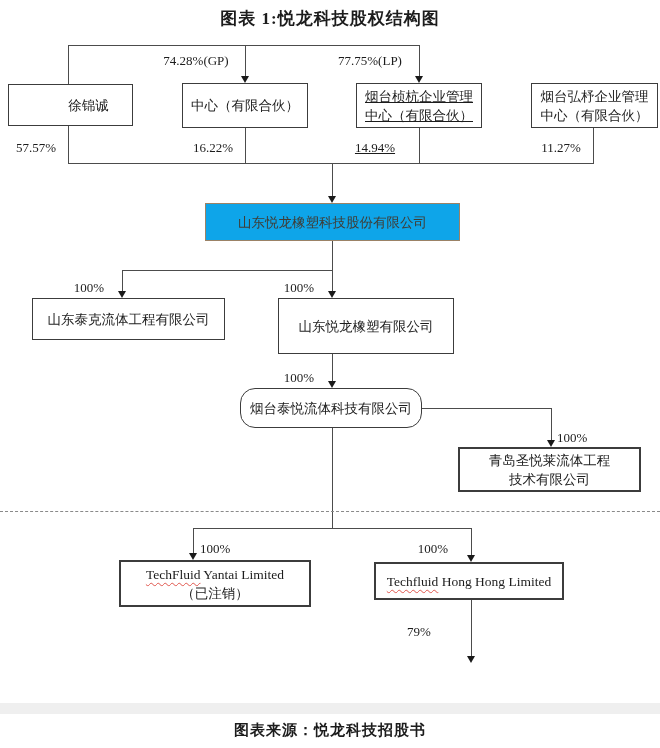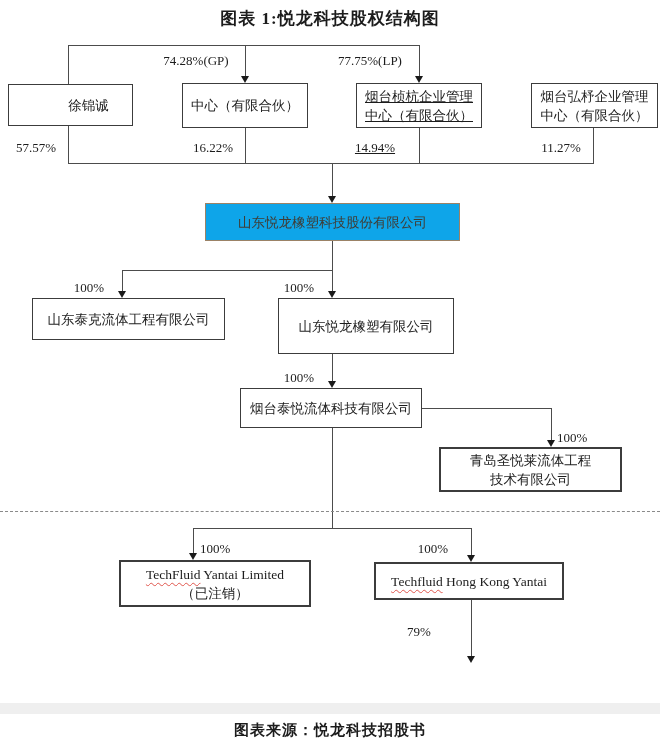--- a/index.html
+++ b/index.html
@@ -108,32 +108,32 @@
     <span class="bl">山东悦龙橡塑科技股份有限公司</span>
   </div>
 
   <div class="box" style="left:32px;top:298px;width:193px;height:42px;">
     <span class="bl">山东泰克流体工程有限公司</span>
   </div>
   <div class="box" style="left:242px;top:298px;width:176px;height:56px;margin-left:36px;">
     <span class="bl">山东悦龙橡塑有限公司</span>
   </div>
 
-  <div class="box" style="left:240px;top:388px;width:182px;height:40px;">
+  <div class="box" style="left:240px;top:388px;width:182px;height:40px;border-radius:15px;">
     <span class="bl">烟台泰悦流体科技有限公司</span>
   </div>
 
-  <div class="box" style="left:439px;top:447px;width:183px;height:45px;border-width:2px;align-items:center;">
+  <div class="box" style="left:458px;top:447px;width:183px;height:45px;border-width:2px;align-items:center;">
     <span class="bl">青岛圣悦莱流体工程</span>
     <span class="bl">技术有限公司</span>
   </div>
 
   <div class="box" style="left:97px;top:560px;width:192px;height:47px;border-width:2px;margin-left:22px;">
     <span class="bl"><span class="sq">TechFluid</span><span> Yantai Limited</span></span>
     <span class="bl">（已注销）</span>
   </div>
   <div class="box" style="left:374px;top:562px;width:190px;height:38px;border-width:2px;">
-    <span class="bl"><span class="sq">Techfluid</span><span> Hong Kong Yantai</span></span>
+    <span class="bl"><span class="sq">Techfluid</span><span> Hong Hong Limited</span></span>
   </div>
 
   <div class="footer">图表来源：悦龙科技招股书</div>
 
 </div>
 
 </body></html>

